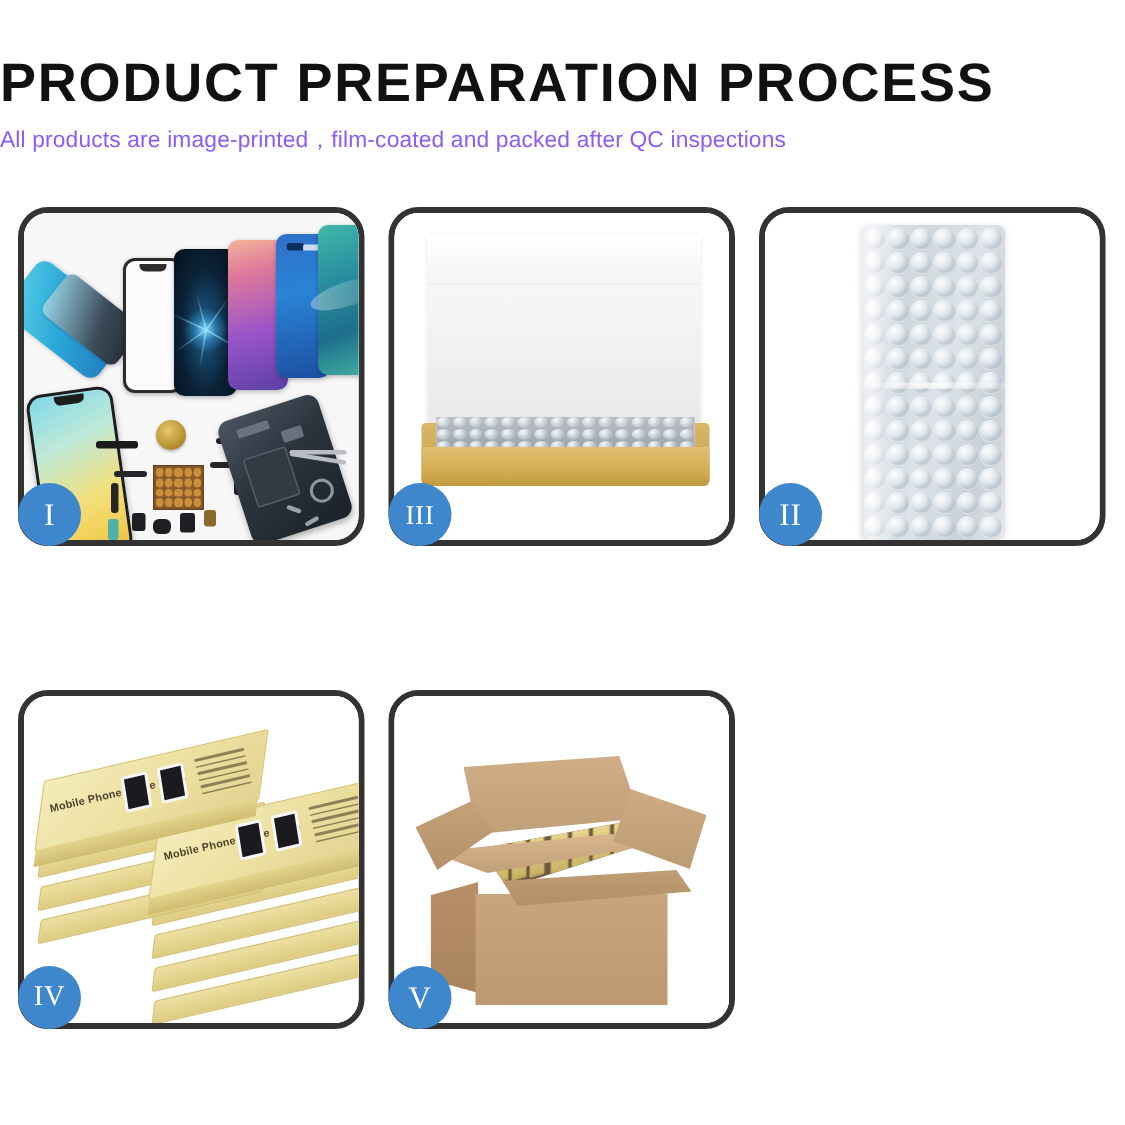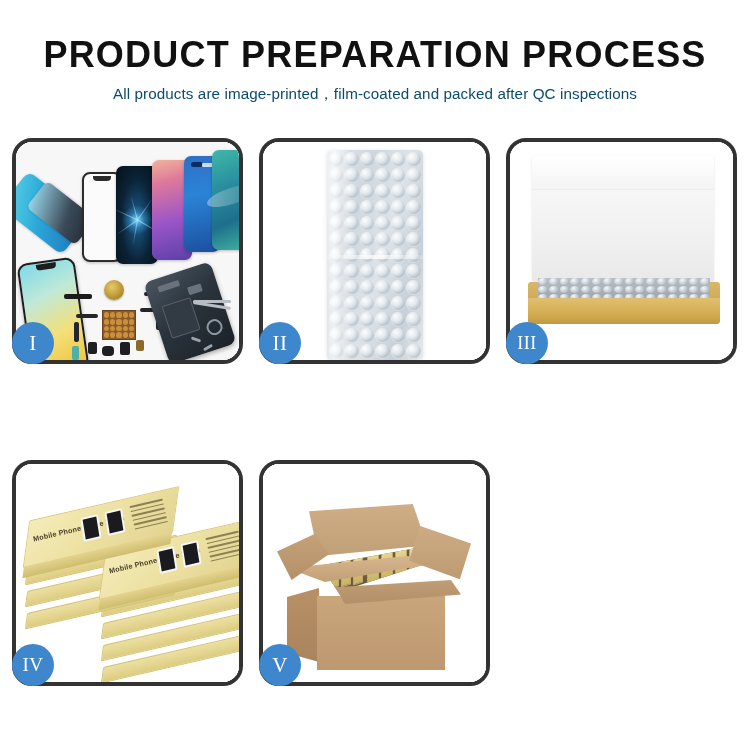--- a/index.html
+++ b/index.html
@@ -19,40 +19,39 @@
     height: 750px;
     background: #ffffff;
   }
 
   
   .header {
     position: absolute;
     top: 34px;
     left: 0;
     width: 750px;
-    text-align: center;
   }
 
   .title {
     font-family: "Liberation Sans", sans-serif;
     font-size: 36px;
     font-weight: 700;
     letter-spacing: 1.2px;
     color: #111111;
     line-height: 42px;
     white-space: nowrap;
   }
 
   .subtitle {
     margin-top: 8px;
     font-family: "Liberation Sans", sans-serif;
     font-size: 15.2px;
     font-weight: 400;
     letter-spacing: 0.1px;
-    color: #0c4a6e;
+    color: #8b5cf6;
     line-height: 20px;
     white-space: nowrap;
   }
 
   
   .grid {
     position: absolute;
     top: 138px;
     left: 12px;
     width: 726px;
@@ -618,20 +617,89 @@
           <div class="screws">
             <i style="left:0;top:0;transform:rotate(20deg)"></i>
             <i style="left:12px;top:8px;transform:rotate(-30deg)"></i>
           </div>
 
         </div>
       </div>
       <div class="badge b1">I</div>
     </div>
 
+    <div class="panel p3">
+      <div class="panel-inner">
+        <div class="scene">
+          <div class="foam-sheet">
+            <div class="lip"></div>
+          </div>
+          <div class="box3">
+            <div class="wallL"></div>
+            <div class="wallR"></div>
+            <div class="inner">
+              <div class="bg">
+                <i></i>
+                  <i></i>
+                  <i></i>
+                  <i></i>
+                  <i></i>
+                  <i></i>
+                  <i></i>
+                  <i></i>
+                <i></i>
+                  <i></i>
+                  <i></i>
+                  <i></i>
+                  <i></i>
+                  <i></i>
+                  <i></i>
+                  <i></i>
+                <i></i>
+                  <i></i>
+                  <i></i>
+                  <i></i>
+                  <i></i>
+                  <i></i>
+                  <i></i>
+                  <i></i>
+                <i></i>
+                  <i></i>
+                  <i></i>
+                  <i></i>
+                  <i></i>
+                  <i></i>
+                  <i></i>
+                  <i></i>
+                <i></i>
+                  <i></i>
+                  <i></i>
+                  <i></i>
+                  <i></i>
+                  <i></i>
+                  <i></i>
+                  <i></i>
+                <i></i>
+                  <i></i>
+                  <i></i>
+                  <i></i>
+                  <i></i>
+                  <i></i>
+                  <i></i>
+                  <i></i>
+
+              </div>
+            </div>
+            <div class="front"></div>
+          </div>
+        </div>
+      </div>
+      <div class="badge b3">III</div>
+    </div>
+
     <div class="panel p2">
       <div class="panel-inner">
         <div class="scene">
           <div class="bubble-pouch">
             <div class="bub-grid">
               <i></i>
                 <i></i>
                 <i></i>
                 <i></i>
                 <i></i>
@@ -709,89 +777,20 @@
                 <i></i>
                 <i></i>
 
             </div>
             <div class="pouch-seam"></div>
             <div class="sheen"></div>
           </div>
         </div>
       </div>
       <div class="badge b2">II</div>
-    </div>
-
-    <div class="panel p3">
-      <div class="panel-inner">
-        <div class="scene">
-          <div class="foam-sheet">
-            <div class="lip"></div>
-          </div>
-          <div class="box3">
-            <div class="wallL"></div>
-            <div class="wallR"></div>
-            <div class="inner">
-              <div class="bg">
-                <i></i>
-                  <i></i>
-                  <i></i>
-                  <i></i>
-                  <i></i>
-                  <i></i>
-                  <i></i>
-                  <i></i>
-                <i></i>
-                  <i></i>
-                  <i></i>
-                  <i></i>
-                  <i></i>
-                  <i></i>
-                  <i></i>
-                  <i></i>
-                <i></i>
-                  <i></i>
-                  <i></i>
-                  <i></i>
-                  <i></i>
-                  <i></i>
-                  <i></i>
-                  <i></i>
-                <i></i>
-                  <i></i>
-                  <i></i>
-                  <i></i>
-                  <i></i>
-                  <i></i>
-                  <i></i>
-                  <i></i>
-                <i></i>
-                  <i></i>
-                  <i></i>
-                  <i></i>
-                  <i></i>
-                  <i></i>
-                  <i></i>
-                  <i></i>
-                <i></i>
-                  <i></i>
-                  <i></i>
-                  <i></i>
-                  <i></i>
-                  <i></i>
-                  <i></i>
-                  <i></i>
-
-              </div>
-            </div>
-            <div class="front"></div>
-          </div>
-        </div>
-      </div>
-      <div class="badge b3">III</div>
     </div>
 
     <div class="panel p4">
       <div class="panel-inner">
         <div class="scene">
           <div class="stack">
 
             <div class="layer lay7"></div>
             <div class="layer lay6"></div>
             <div class="layer lay5"></div>

